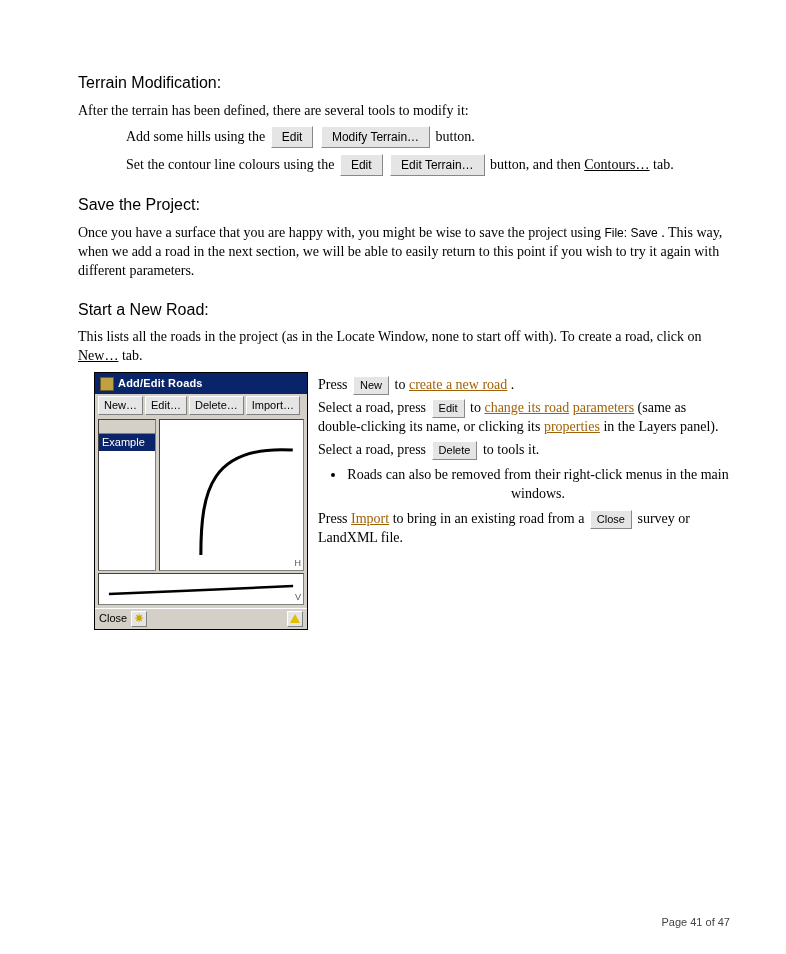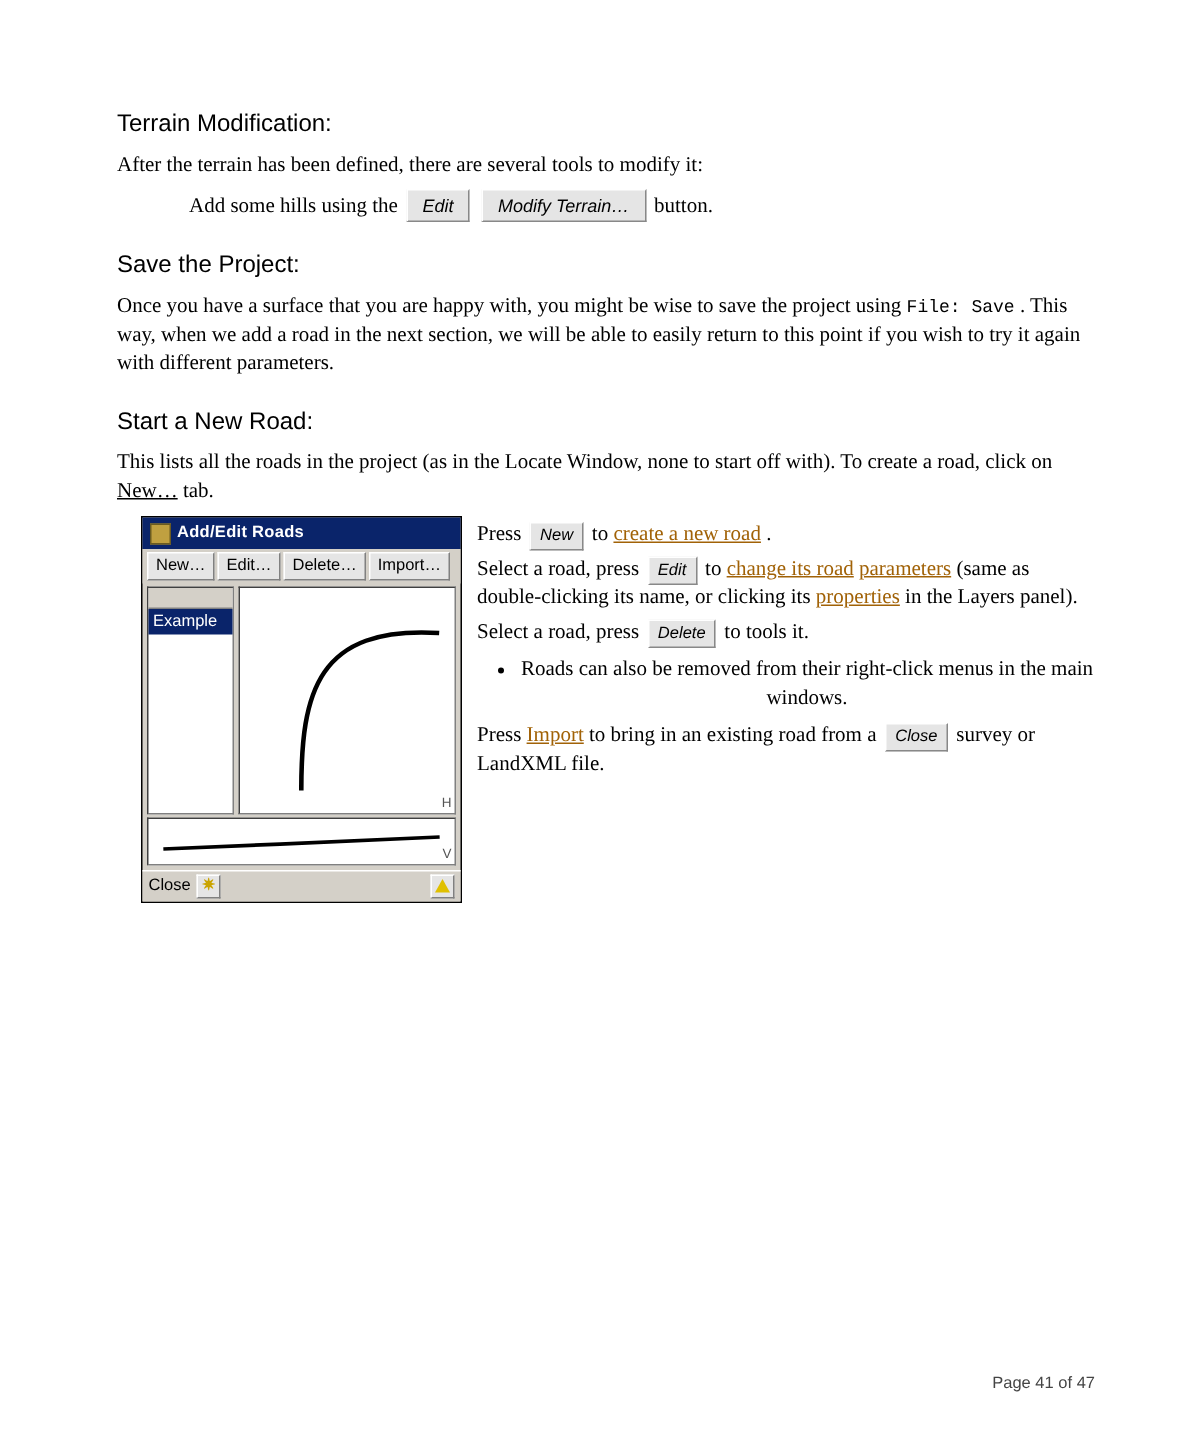--- a/index.html
+++ b/index.html
@@ -31,21 +31,20 @@
     background: #e5e5e5;
     border: 1px solid #888;
     border-top-color: #fff;
     border-left-color: #fff;
     padding: 2px 10px;
     font-family: Arial, Helvetica, sans-serif;
     font-size: 12px;
     color: #000;
     margin: 0 2px;
     line-height: 16px;
-    font-style: italic;
   }
   .btn.sm { padding: 1px 6px; font-size: 11px; line-height: 15px; }
   .u { text-decoration: underline; }
   .u-link { text-decoration: underline; color: #a16207; }
   ul.bul { list-style: disc; margin: 6px 0 6px 24px; padding: 0; }
   ul.bul li { margin: 3px 0; }
   .wrap2 { overflow: hidden; }
   .right-col { margin-left: 240px; }
   .right-col p { margin: 4px 0; }
   .right-col ul { margin-left: 28px; text-align: center; }
@@ -191,26 +190,34 @@
 
   <p>After the terrain has been defined, there are several tools to modify it:</p>
 
   <p class="indent1">
     <span>Add some hills using the </span>
     <span class="btn">Edit</span>
     <span class="btn">Modify Terrain…</span>
     <span> button.</span>
   </p>
 
+  <p class="indent1">
+    <span>Set the contour line colours using the </span>
+    <span class="btn">Edit</span>
+    <span class="btn">Edit Terrain…</span>
+    <span> button, and then </span>
+    <span class="u">Contours…</span>
+    <span> tab.</span>
+  </p>
 
   <h2 class="section">Save the Project:</h2>
 
   <p>
     <span>Once you have a surface that you are happy with, you might be wise to save the project using </span>
-    <span style="font-family: Liberation Mono, monospace; font-size:12px;">File: Save</span>
+    <span style="font-family: Liberation Sans, sans-serif; font-size:12px;">File: Save</span>
     <span>.  This way, when we add a road in the next section, we will be able to easily return to this point if you wish to try it again with different parameters.</span>
   </p>
 
   <h2 class="section">Start a New Road:</h2>
 
 
   <p>
     <span>This lists all the roads in the project (as in the Locate Window, none to start off with).  To create a road, click on </span>
     <span class="u">New…</span>
     <span> tab.</span>

